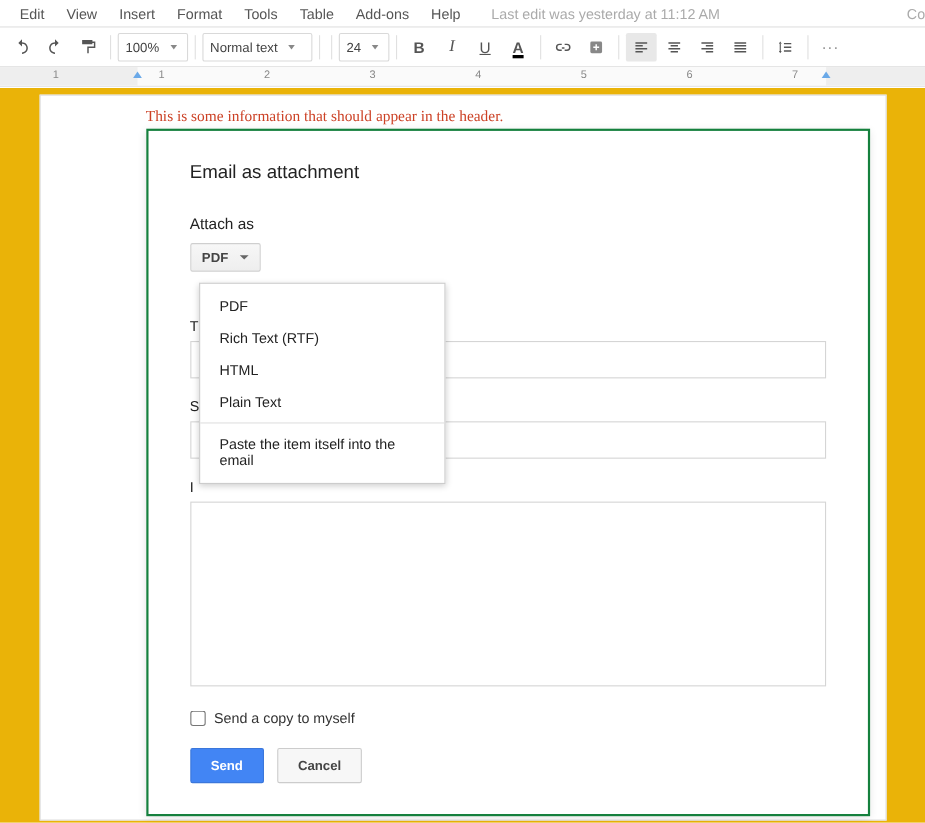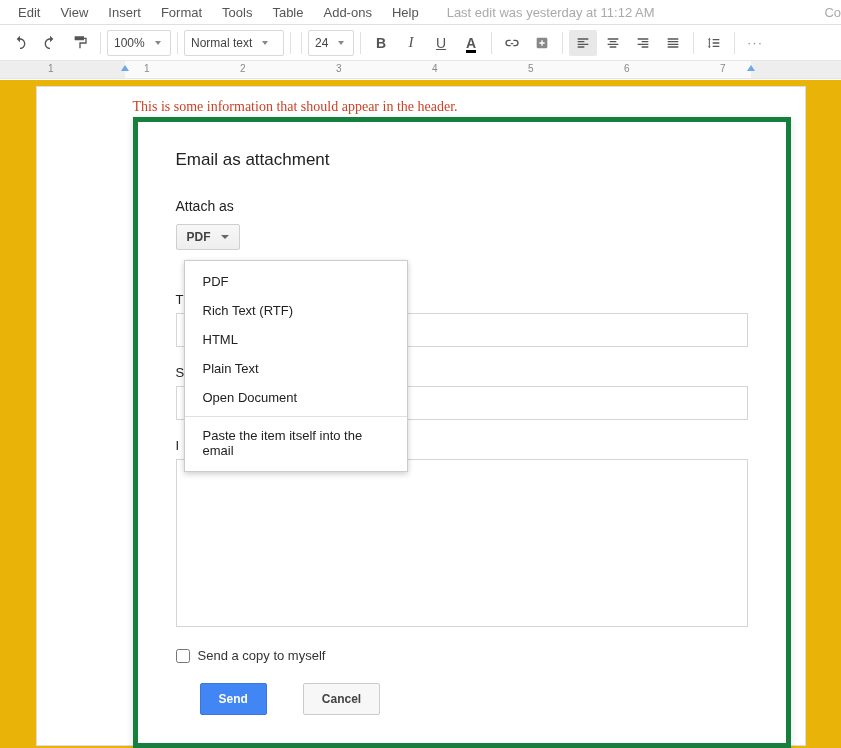--- a/index.html
+++ b/index.html
@@ -140,21 +140,21 @@
       font-family: Georgia, serif;
       font-size: 14px;
       padding-left: 96px;
     }
     .modal {
       position: absolute;
       top: 30px;
       left: 96px;
       width: 658px;
       background: #fff;
-      border: 5px solid #15803d;
+      border: 2px solid #15803d;
       box-shadow: 0 2px 8px rgba(0,0,0,0.12);
       padding: 28px 38px 28px 38px;
     }
     .modal h2 {
       font-size: 17px;
       font-weight: normal;
       color: #222;
       margin-bottom: 28px;
     }
     .form-label {
@@ -232,21 +232,20 @@
     }
     .checkbox-row input { width: 14px; height: 14px; }
     .button-row { display: flex; gap: 12px; }
     .btn {
       padding: 8px 18px;
       border-radius: 2px;
       font-size: 12px;
       font-weight: bold;
       cursor: pointer;
       border: 1px solid transparent;
-      margin-left: 24px;
     }
     .btn-primary {
       background: #4285f4;
       color: #fff;
       border-color: #3b77db;
     }
     .btn-default {
       background: #f7f7f7;
       color: #444;
       border-color: #ccc;
@@ -412,19 +411,18 @@
         <button class="btn btn-primary">Send</button>
         <button class="btn btn-default">Cancel</button>
       </div>
 
       
       <div class="dropdown">
         <div class="dd-item">PDF</div>
         <div class="dd-item">Rich Text (RTF)</div>
         <div class="dd-item">HTML</div>
         <div class="dd-item">Plain Text</div>
-        <div class="dd-item">Open Document</div>
         <div class="dd-sep"></div>
         <div class="dd-item">Paste the item itself into the email</div>
       </div>
     </div>
   </div>
 </div>
 
 </body></html>

